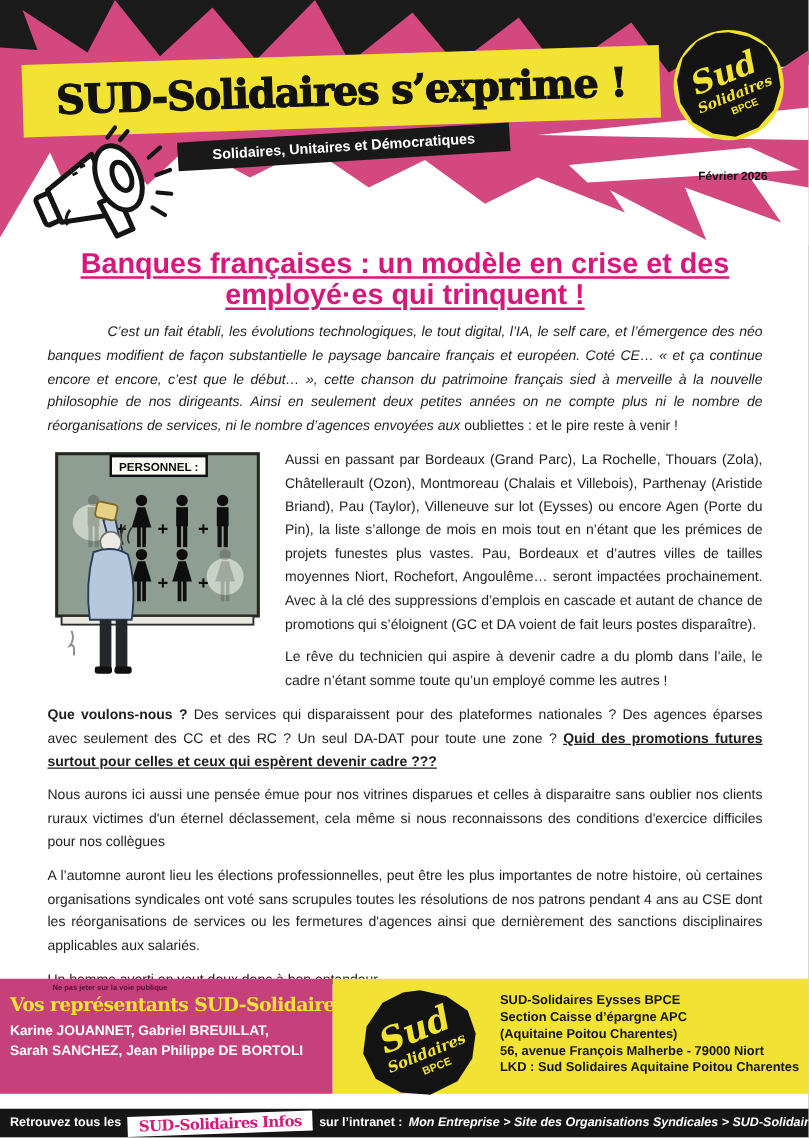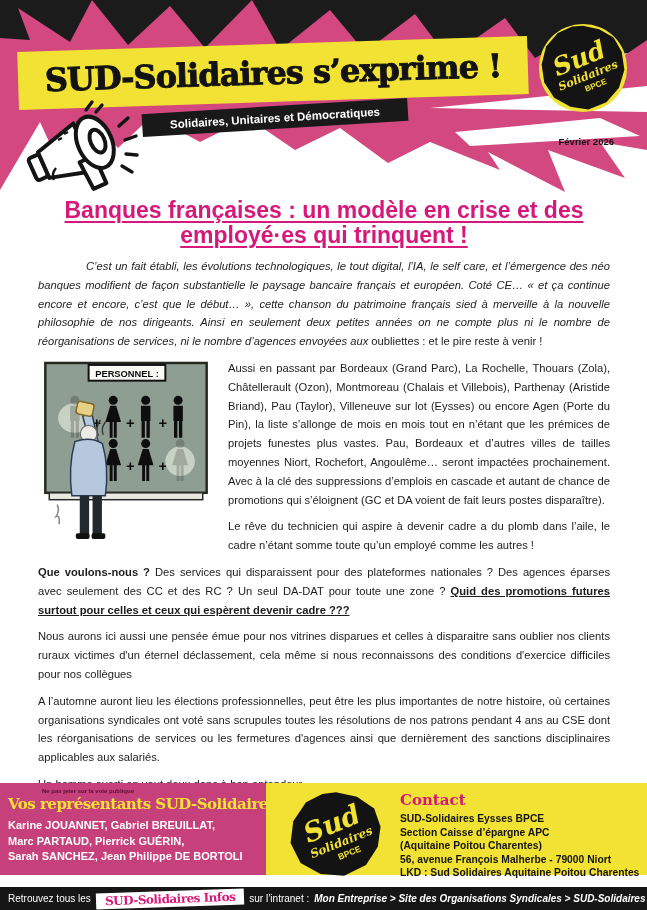--- a/index.html
+++ b/index.html
@@ -49,21 +49,21 @@
   .foot-right{flex:1;background:var(--yellow);display:flex;box-sizing:border-box;padding:5px 0 0 20px;}
   .contact{margin-left:14px;padding-top:3px;}
   .contact-title{font-family:"DejaVu Serif",serif;font-weight:bold;color:var(--pinkDeep);font-size:15px;}
   .contact-lines{margin-top:3px;}
   .contact-lines div{font-size:10.3px;font-weight:bold;line-height:13.6px;color:#141414;}
 
   
   .bottom-bar{position:absolute;top:887px;left:0;width:647px;height:23px;background:var(--black);
      color:#fff;display:flex;align-items:center;padding-left:8px;box-sizing:border-box;
      gap:5px;white-space:nowrap;}
-  .bb-text{font-weight:normal;font-size:10px;text-align:center;}
+  .bb-text{font-weight:bold;font-size:10px;text-align:center;}
   .bb-path{font-weight:bold;font-style:italic;font-size:10px;}
   .infos-ribbon{background:#fff;color:var(--pinkDeep);font-family:"DejaVu Serif",serif;
      font-weight:bold;font-size:12px;padding:1px 9px;transform:rotate(-2deg);letter-spacing:-.5px;}
 </style>
 </head>
 <body>
 
 <div class="page">
 
   <svg class="header-art" viewBox="0 0 647 196" xmlns="http://www.w3.org/2000/svg">
@@ -180,36 +180,34 @@
     <p>A l’automne auront lieu les élections professionnelles, peut être les plus importantes de notre histoire, où certaines organisations syndicales ont voté sans scrupules toutes les résolutions de nos patrons pendant 4 ans au CSE dont les réorganisations de services ou les fermetures d'agences ainsi que dernièrement des sanctions disciplinaires applicables aux salariés.</p>
     <p>Un homme averti en vaut deux donc à bon entendeur…</p>
   </div>
 
   <div class="foot">
     <div class="foot-left">
       <div class="foot-note">Ne pas jeter sur la voie publique</div>
       <div class="reps-title">Vos représentants SUD-Solidaires</div>
       <div class="reps-names">
         <div>Karine JOUANNET, Gabriel BREUILLAT,</div>
-        <div>Marc PARTAUD, Pierrick GUÉRIN,</div>
         <div>Sarah SANCHEZ, Jean Philippe DE BORTOLI</div>
       </div>
     </div>
 
     <div class="foot-right">
       <svg width="100" height="92" viewBox="0 0 110 100" xmlns="http://www.w3.org/2000/svg">
         <polygon fill="#131313" points="55,4 78,9 97,22 104,42 101,64 88,84 64,96 38,94 16,82 5,60 8,36 22,15 40,6"></polygon>
         <g transform="rotate(-22 55 50)" fill="#f2e233" text-anchor="middle">
           <text x="55" y="48" font-family="DejaVu Serif, serif" font-style="italic" font-weight="bold" font-size="30">Sud</text>
           <text x="57" y="65" font-family="DejaVu Serif, serif" font-style="italic" font-weight="bold" font-size="13">Solidaires</text>
           <text x="61" y="78" font-family="Liberation Sans, sans-serif" font-weight="bold" font-size="9.5">BPCE</text>
         </g>
       </svg>
       <div class="contact">
-        <div class="contact-title">Contact</div>
         <div class="contact-lines">
           <div>SUD-Solidaires Eysses BPCE</div>
           <div>Section Caisse d’épargne APC</div>
           <div>(Aquitaine Poitou Charentes)</div>
           <div>56, avenue François Malherbe - 79000 Niort</div>
           <div>LKD : Sud Solidaires Aquitaine Poitou Charentes</div>
         </div>
       </div>
     </div>
   </div>

